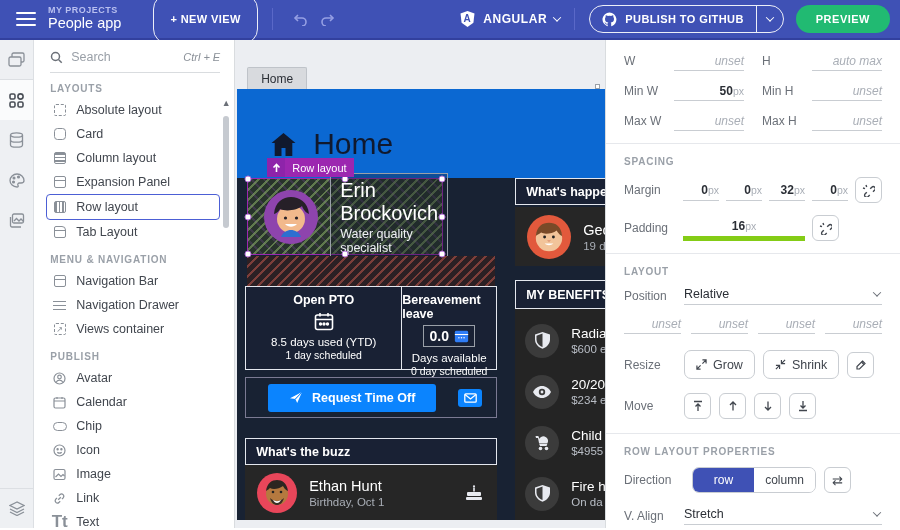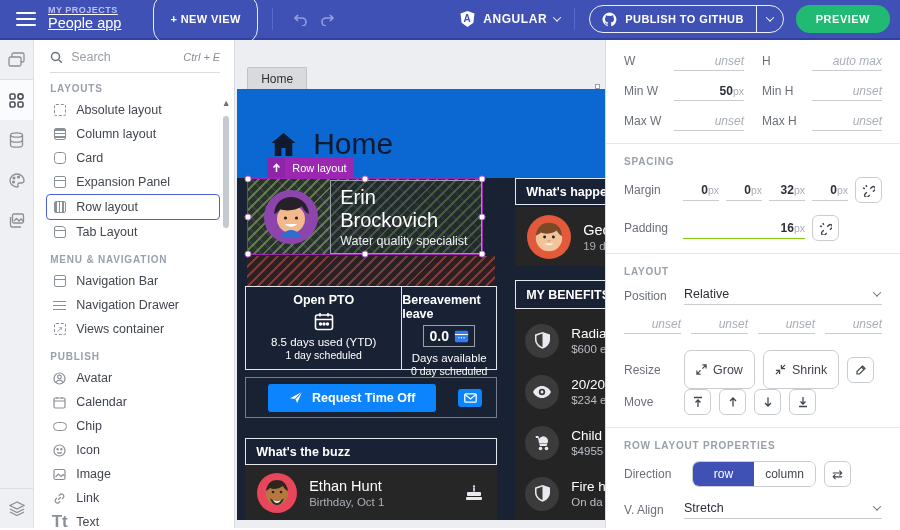--- a/index.html
+++ b/index.html
@@ -6,21 +6,21 @@
   html,body { width:900px; height:530px; overflow:hidden; background:#fff;
     font-family:"Liberation Sans", sans-serif; }
   svg { display:block; }
 
   
   .topbar { height:40px; background:#3f51b5; border-bottom:2px solid #32409e;
     display:flex; align-items:center; color:#fff; padding:0 10px; }
   .hamburger { width:20px; height:14px; display:flex; flex-direction:column;
     justify-content:space-between; margin:0 12px 0 6px; cursor:pointer; }
   .hamburger span { height:2.4px; background:#fff; border-radius:2px; }
-  .proj { line-height:1.1; margin-right:18px;text-decoration:underline; }
+  .proj { line-height:1.1; margin-right:18px; }
   .proj .k { font-size:9px; font-weight:bold; letter-spacing:.5px; color:#b9c0f0; }
   .proj .v { font-size:14.5px; color:#fff; }
   .pill { border:1.6px solid rgba(255,255,255,.9); border-radius:15px; color:#fff;
     font-size:11px; font-weight:bold; letter-spacing:.4px; padding:18px 16px;
     background:transparent; display:flex; align-items:center; gap:7px; }
   .tb-div { width:1px; height:22px; background:#5a68c8; margin:0 14px; }
   .histbtn { color:#96a0e4; font-size:16px; padding:0 6px; }
   .tb-right { margin-left:auto; display:flex; align-items:center; }
   .fw { display:flex; align-items:center; gap:7px; font-size:12px; font-weight:bold;
     letter-spacing:.6px; }
@@ -95,21 +95,21 @@
   .home-title { position:absolute; left:33px; top:38px; display:flex;
     align-items:center; gap:16px; color:#10192e; }
   .home-title .t { font-size:30px; }
   .sel-badge { position:absolute; left:30px; top:69px; height:19px; display:flex;
     background:#9c27b0; z-index:6; }
   .sel-badge .arr { width:18px; background:#8e24aa; display:flex; align-items:center;
     justify-content:center; color:#fff; }
   .sel-badge .lbl { color:#fff; font-size:11px; display:flex; align-items:center;
     padding:0 7px; }
 
-  .erin { position:absolute; left:10px; top:89px; width:236px; height:77px;
+  .erin { position:absolute; left:10px; top:89px; width:196px; height:77px;
     border:1.5px solid #9c27b0; background-color:#27332b;
     background-image:repeating-linear-gradient(135deg,rgba(150,190,110,.5) 0 2px,transparent 2px 7px),
       repeating-linear-gradient(45deg,rgba(110,70,140,.3) 0 2px,transparent 2px 9px);
     display:flex; align-items:center; }
   .handle { position:absolute; width:7px; height:7px; border-radius:50%;
     background:#fff; border:1.5px solid #b06fd4; transform:translate(-50%,-50%); z-index:5; }
   .erin-avatar { margin-left:16px; }
   .erin-box { border:1px solid #9aa0a8; margin-left:12px; padding:5px 9px;
     background:rgba(24,30,44,.35); }
   .erin-box .n { color:#fff; font-size:20px; }
@@ -178,36 +178,36 @@
   .dim .lab { font-size:12px; color:#6b7078; width:42px; flex:none; }
   .ufield { border-bottom:1px solid #c9cdd2; flex:1; text-align:right;
     font-size:12px; padding-bottom:2px; white-space:nowrap; }
   .ph { color:#a9aeb6; font-style:italic; }
   .num { color:#2b2f36; font-weight:bold; font-size:12px; }
   .unit { color:#a9aeb6; font-size:10.5px; }
   .sp-row { display:flex; align-items:center; gap:7px; margin-bottom:12px; }
   .sp-row .lab { font-size:12px; color:#6b7078; width:52px; flex:none; }
   .mfield { width:36px; border-bottom:1px solid #c9cdd2; text-align:right;
     padding-bottom:2px; white-space:nowrap; }
-  .pfield { width:122px; border-bottom:1px solid #84cc16; text-align:right;
+  .pfield { width:122px; border-bottom:5px solid #84cc16; text-align:center;
     padding-bottom:2px; }
   .sqbtn { width:27px; height:26px; border:1px solid #c9cdd2; border-radius:6px;
     background:#fff; display:flex; align-items:center; justify-content:center;
     color:#41464e; flex:none; }
   .pos-row { display:flex; align-items:center; margin-bottom:12px; }
   .pos-row .lab { font-size:12px; color:#6b7078; width:60px; flex:none; }
   .selfield { flex:1; border-bottom:1px solid #c9cdd2; display:flex;
     align-items:center; padding-bottom:3px; font-size:12.5px; color:#2b2f36; }
   .selfield .chev { margin-left:auto; color:#6b7078; margin-right:2px; }
   .offsets { display:flex; gap:10px; margin:0 0 16px 0; }
   .offsets .ufield { flex:1; }
-  .act-row { display:flex; align-items:center; gap:8px; margin-bottom:0; }
+  .act-row { display:flex; align-items:center; gap:8px; margin-bottom:14px; }
   .act-row .lab { font-size:12px; color:#6b7078; width:52px; flex:none; }
   .txtbtn { border:1px solid #c9cdd2; border-radius:7px; background:#fff;
-    height:39px; padding:11px 11px; display:flex; align-items:center; gap:6px;
+    height:29px; padding:11px 11px; display:flex; align-items:center; gap:6px;
     font-size:12.5px; color:#41464e; font-family:inherit; }
   .seg { display:flex; border:1px solid #c9cdd2; border-radius:7px; overflow:hidden;
     height:26px; }
   .seg .opt { width:61px; display:flex; align-items:center; justify-content:center;
     font-size:12px; color:#41464e; background:#fff; }
   .seg .opt.on { background:#3f51b5; color:#fff; }
   .swap { font-size:13px; }
 </style>
 </head>
 <body>
@@ -328,29 +328,29 @@
 
     <div class="sec-title">LAYOUTS</div>
     <div class="lp-item">
       <span class="ic">
           <span class="ibox dashed"></span>
         </span>
       <span>Absolute layout</span>
     </div>
     <div class="lp-item">
       <span class="ic">
+          <span class="ibox" style="border-radius:3.5px;"></span>
+        </span>
+      <span>Card</span>
+    </div>
+    <div class="lp-item">
+      <span class="ic">
           <span class="ibox rows"></span>
         </span>
       <span>Column layout</span>
-    </div>
-    <div class="lp-item">
-      <span class="ic">
-          <span class="ibox" style="border-radius:3.5px;"></span>
-        </span>
-      <span>Card</span>
     </div>
     <div class="lp-item">
       <span class="ic">
           <span class="ibox topline"></span>
         </span>
       <span>Expansion Panel</span>
     </div>
     <div class="lp-item selected">
       <span class="ic">
           <span class="ibox cols"></span>

